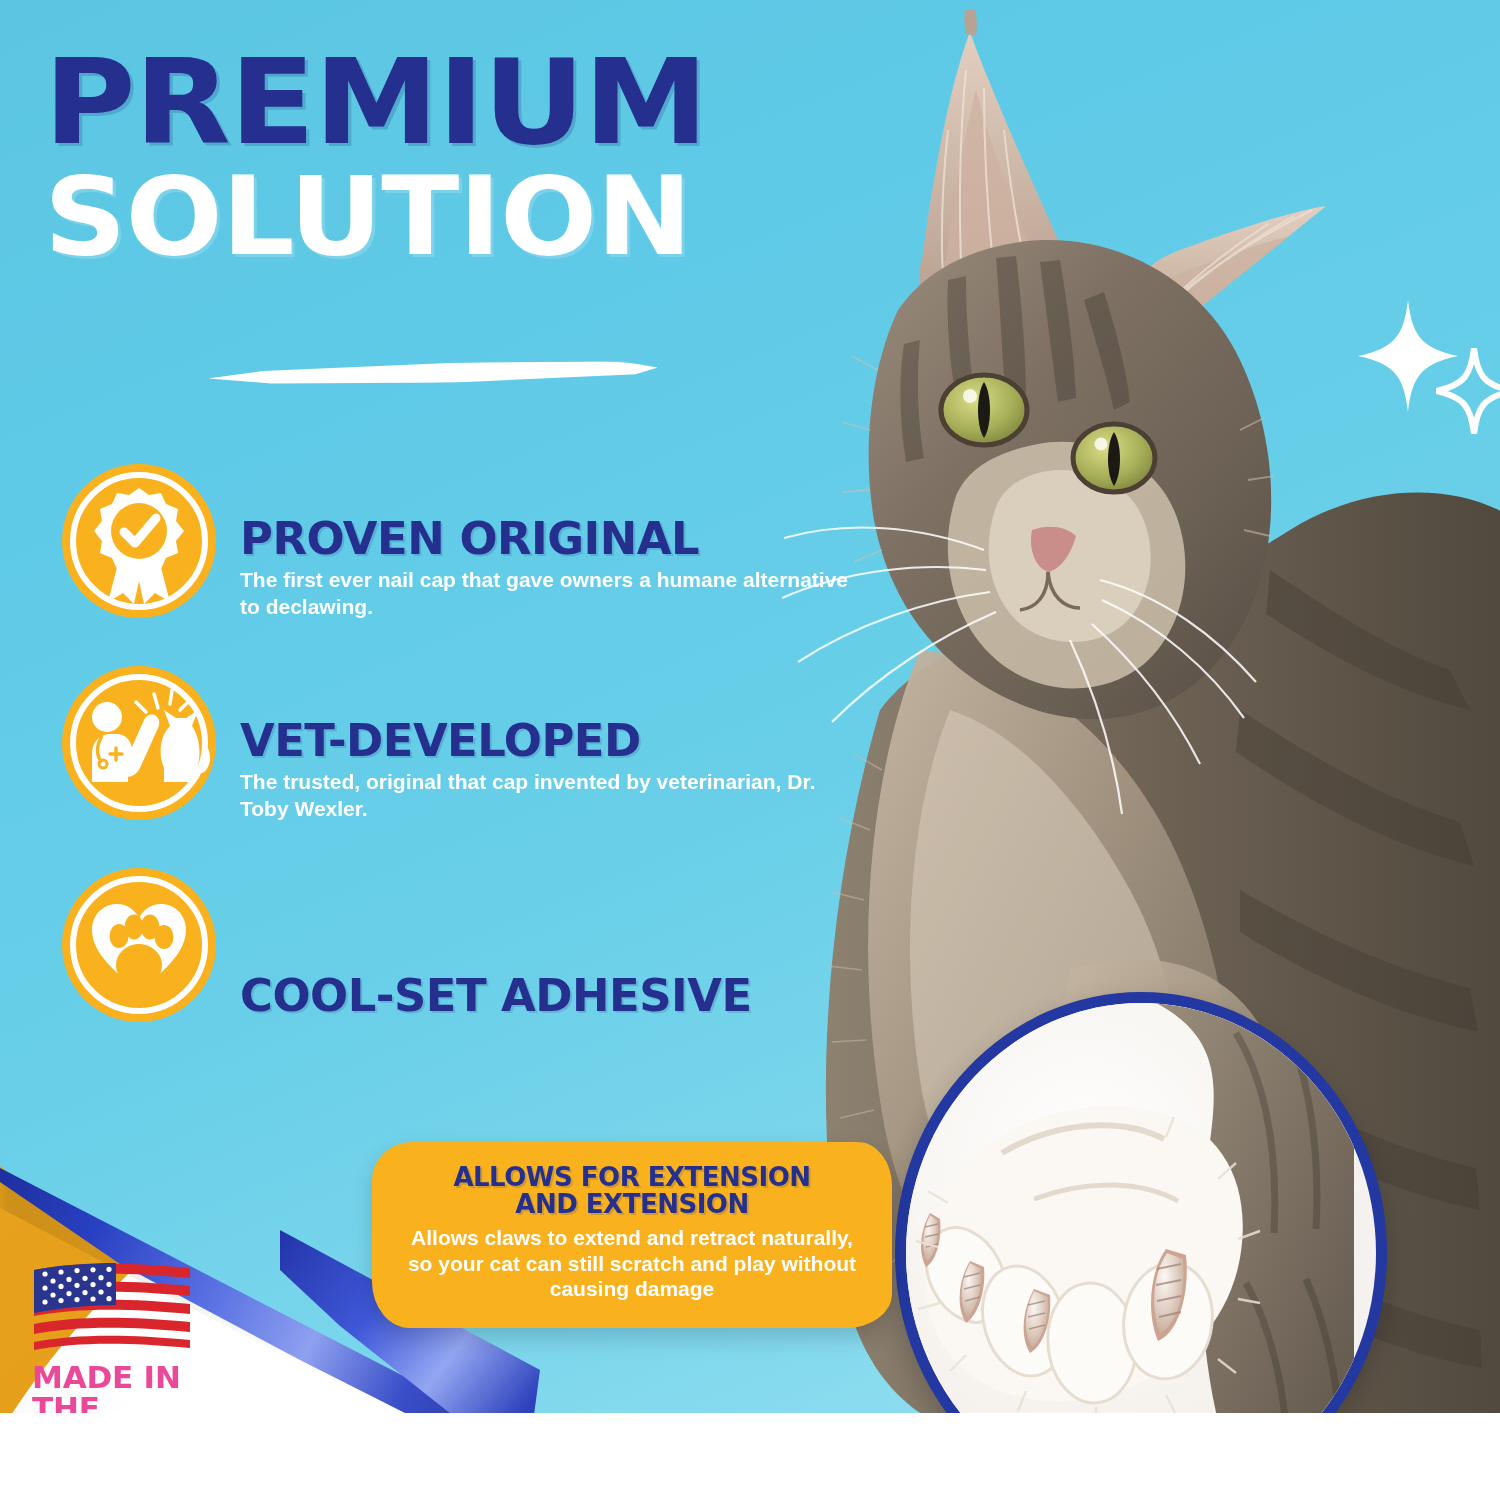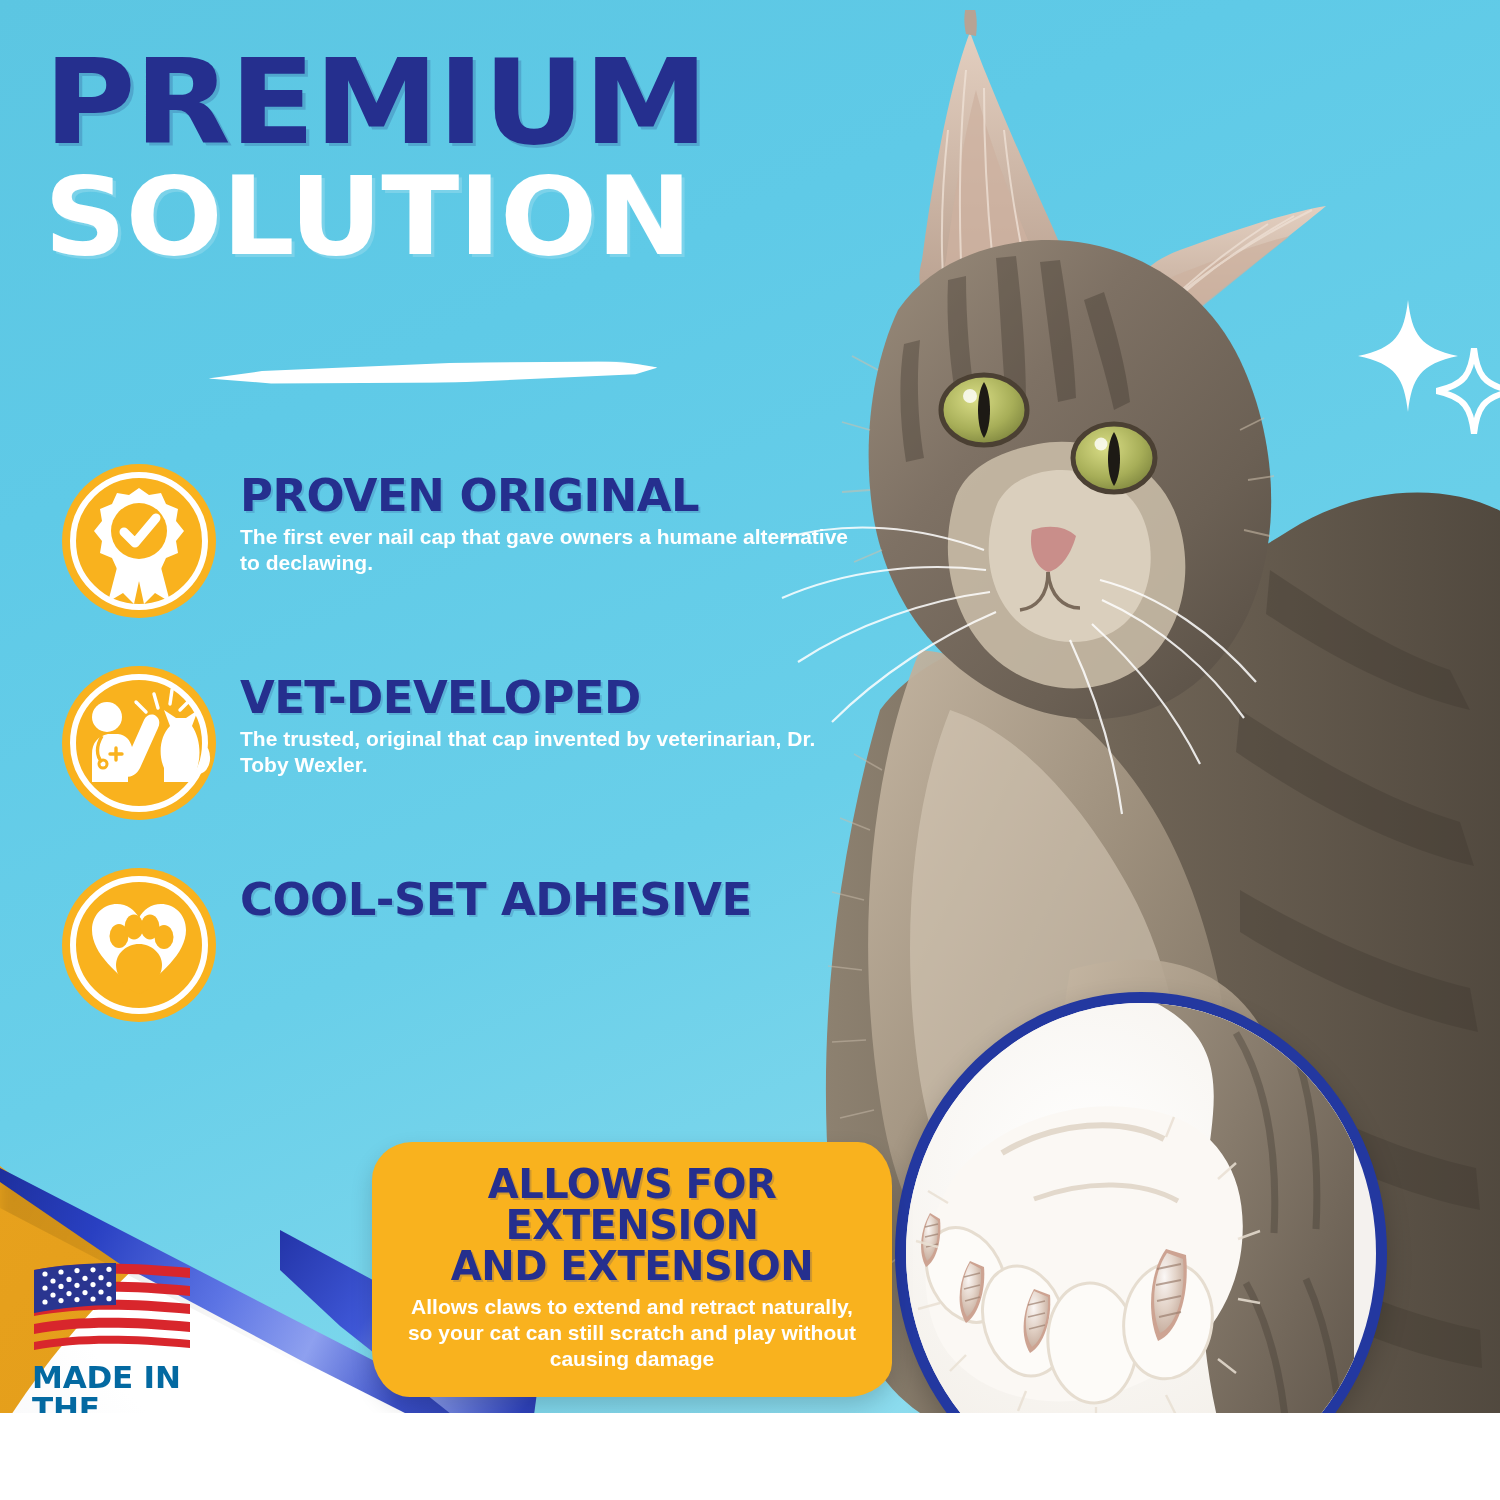--- a/index.html
+++ b/index.html
@@ -123,21 +123,21 @@
 
   
   .features {
     position: absolute;
     left: 60px;
     top: 462px;
     width: 800px;
   }
   .feature {
     display: flex;
-    align-items: flex-start;
+    align-items: flex-end;
     margin-bottom: 44px;
   }
   .feat-icon {
     flex: 0 0 auto;
     width: 158px;
     height: 158px;
     margin-right: 22px;
     position: relative;
   }
   .feat-body { padding-top: 12px; flex: 1 1 auto; }
@@ -173,21 +173,21 @@
     box-sizing: border-box;
     background: #f9b21e;
     border-radius: 40px 34px 46px 38px / 38px 44px 34px 46px;
     box-shadow: 0 10px 22px rgba(0,0,0,.16);
     text-align: center;
   }
   .callout-title {
     margin: 0 0 8px 0;
     font-family: "DejaVu Sans", sans-serif;
     font-weight: 900;
-    font-size: 40px;
+    font-size: 26px;
     line-height: 1.02;
     letter-spacing: -.5px;
     color: #252f8e;
     text-shadow: 2px 2px 0 rgba(30,40,120,.18);
   }
   .callout-desc {
     margin: 0;
     font-family: "Liberation Sans", sans-serif;
     font-weight: 700;
     font-size: 21px;
@@ -202,21 +202,21 @@
     top: 1258px;
     width: 220px;
   }
   .flag { width: 170px; height: 92px; display:block; }
   .usa-l1 {
     margin: 12px 0 8px 2px;
     font-family: "DejaVu Sans", sans-serif;
     font-weight: 900;
     font-size: 31px;
     letter-spacing: -.2px;
-    color: #0369a1;
+    color: #ec4899;
     line-height: 1;
   }
   .usa-l2 {
     margin: 4px 0 0 2px;
     font-family: "DejaVu Sans", sans-serif;
     font-weight: 900;
     font-size: 42px;
     letter-spacing: -1px;
     color: #2a3590;
     line-height: 1;

